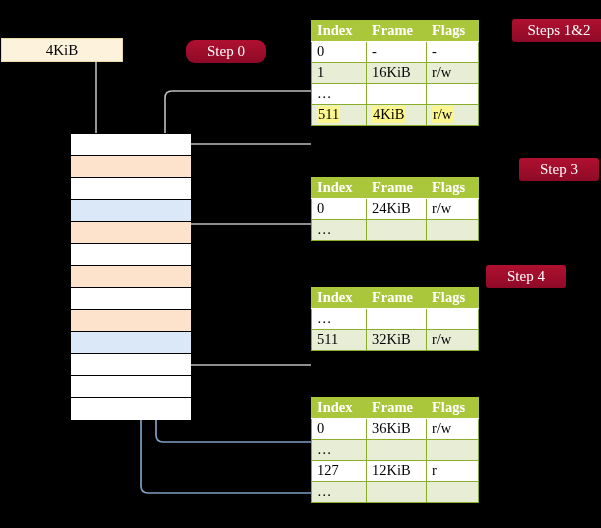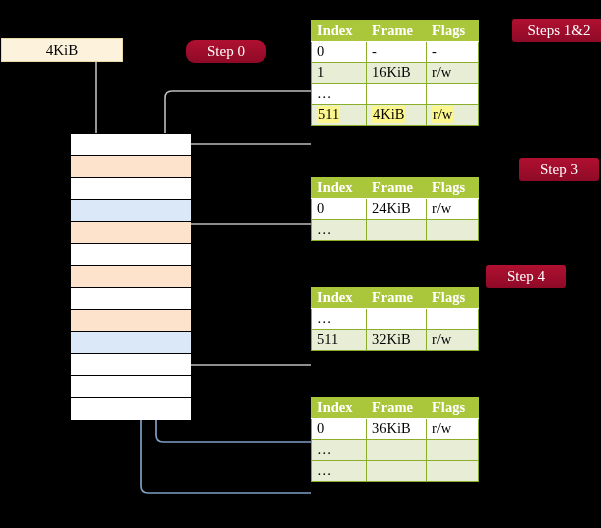--- a/index.html
+++ b/index.html
@@ -254,20 +254,25 @@
     <tr class="odd">
       <td>0</td>
       <td>36KiB</td>
       <td>r/w</td>
     </tr>
     <tr class="even">
       <td>…</td>
       <td></td>
       <td></td>
     </tr>
+    <tr class="odd">
+      <td>127</td>
+      <td>12KiB</td>
+      <td>r</td>
+    </tr>
     <tr class="even">
       <td>…</td>
       <td></td>
       <td></td>
     </tr>
   </tbody>
     </table>
 
 </div>
 

